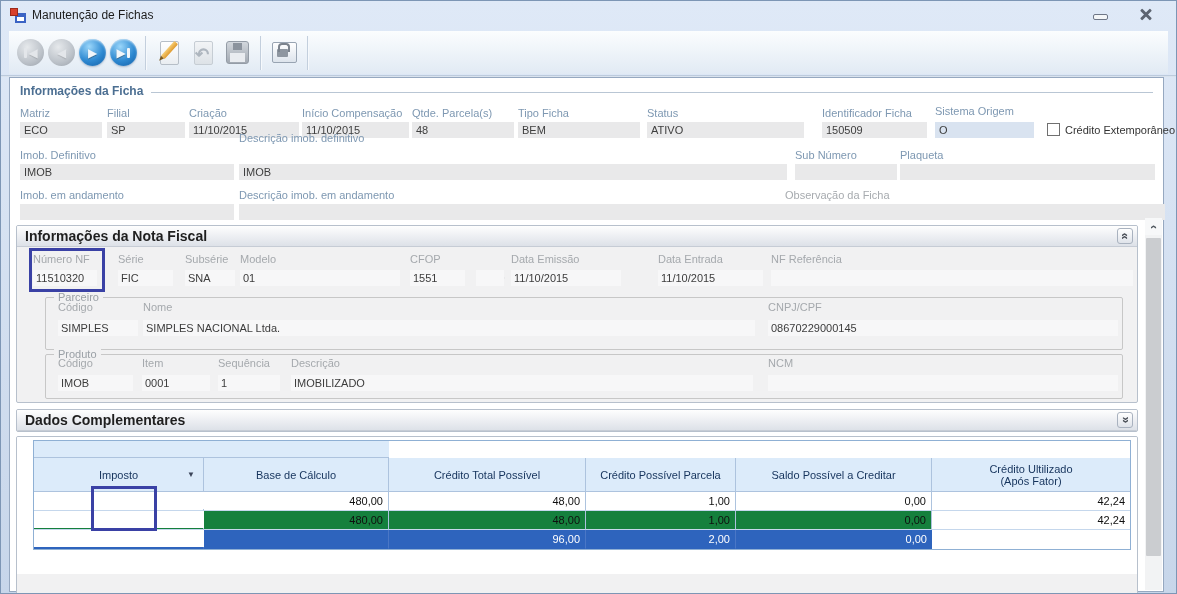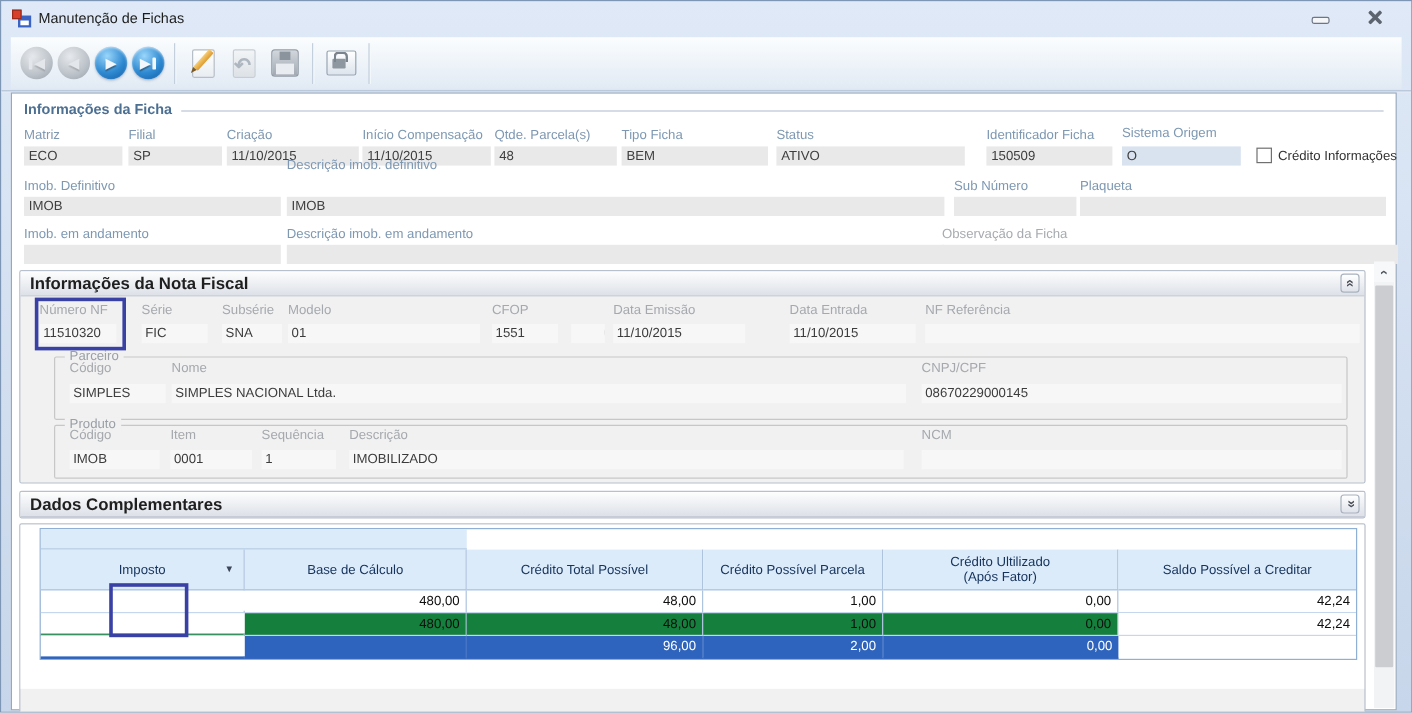--- a/index.html
+++ b/index.html
@@ -209,21 +209,21 @@
     <div class="fl" style="left:508px;top:29px">Tipo Ficha</div>
     <div class="fv" style="left:508px;top:44px;width:122px">BEM</div>
     <div class="fl" style="left:637px;top:29px">Status</div>
     <div class="fv" style="left:637px;top:44px;width:157px">ATIVO</div>
     <div class="fl" style="left:812px;top:29px">Identificador Ficha</div>
     <div class="fv" style="left:812px;top:44px;width:105px">150509</div>
     <div class="fl" style="left:925px;top:27px">Sistema Origem</div>
     <div class="fv blue" style="left:925px;top:44px;width:99px">O</div>
     <div class="checkbox-wrap" style="left:1037px;top:45px">
       <span class="checkbox"></span>
-      <span class="checkbox-label">Crédito Informações</span>
+      <span class="checkbox-label">Crédito Extemporâneo</span>
     </div>
 
     <div class="fl" style="left:10px;top:71px">Imob. Definitivo</div>
     <div class="fv" style="left:10px;top:86px;width:214px">IMOB</div>
     <div class="fl" style="left:229px;top:54px">Descrição imob. definitivo</div>
     <div class="fv" style="left:229px;top:86px;width:548px">IMOB</div>
     <div class="fl" style="left:785px;top:71px">Sub Número</div>
     <div class="fv" style="left:785px;top:86px;width:102px"></div>
     <div class="fl" style="left:890px;top:71px">Plaqueta</div>
     <div class="fv" style="left:890px;top:86px;width:255px"></div>
@@ -315,25 +315,25 @@
             <div class="tc">
               <span class="hline">Base de Cálculo</span>
             </div>
             <div class="tc">
               <span class="hline">Crédito Total Possível</span>
             </div>
             <div class="tc">
               <span class="hline">Crédito Possível Parcela</span>
             </div>
             <div class="tc">
+              <span class="hline">Saldo Possível a Creditar</span>
+            </div>
+            <div class="tc">
               <span class="hline">Crédito Ultilizado</span>
               <span class="hline">(Após Fator)</span>
-            </div>
-            <div class="tc">
-              <span class="hline">Saldo Possível a Creditar</span>
             </div>
           </div>
           <div class="trow tdata">
             <div class="tc imp">ICMS-ST</div>
             <div class="tc num">480,00</div>
             <div class="tc num">48,00</div>
             <div class="tc num">1,00</div>
             <div class="tc num">0,00</div>
             <div class="tc num white-cell">42,24</div>
           </div>

